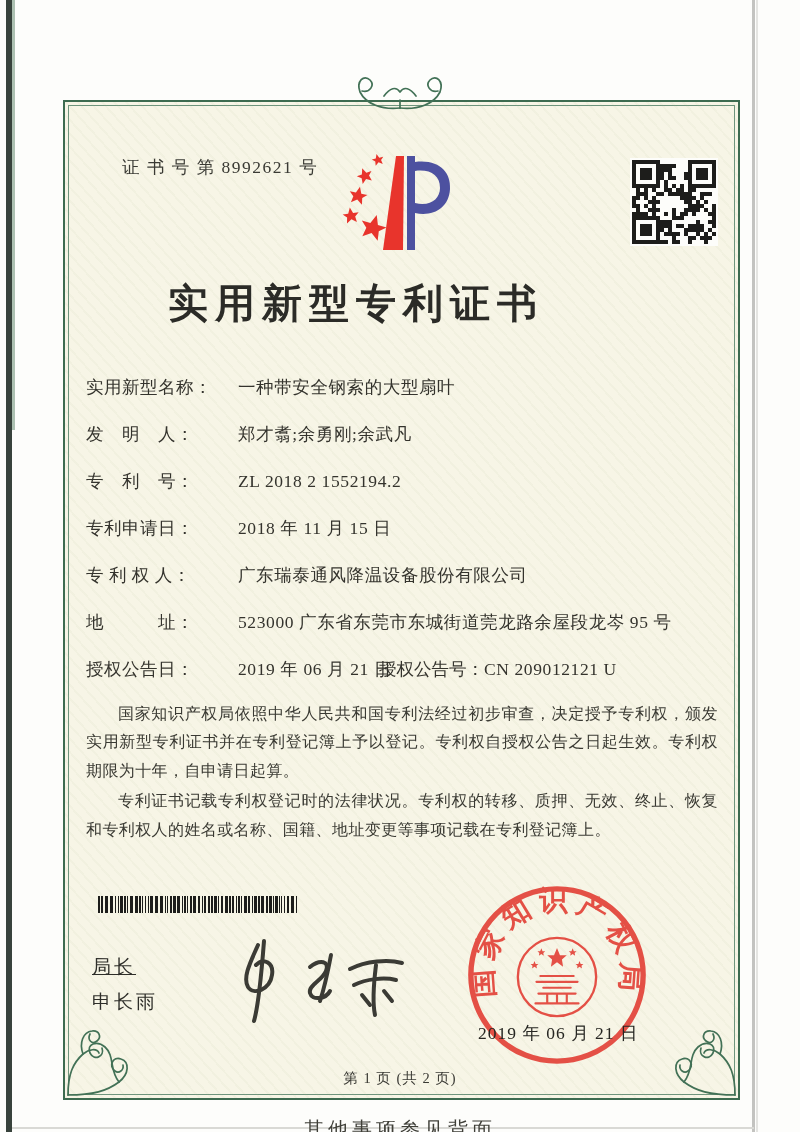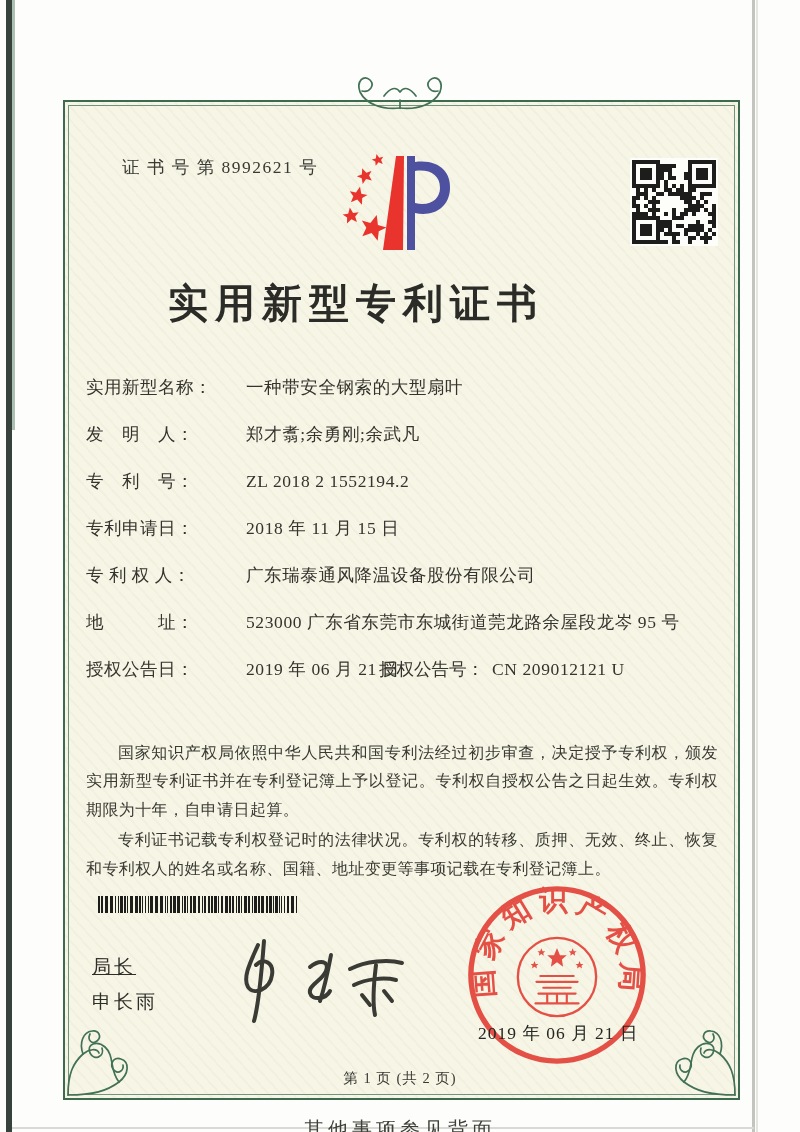--- a/index.html
+++ b/index.html
@@ -28,25 +28,25 @@
 
   .logo-svg { position:absolute; left:337px; top:150px; }
   .qr-wrap { position:absolute; left:630px; top:158px; width:88px; height:88px; background:#fdfdfa; padding:2px; }
 
   .title { position:absolute; left:0; top:276px; width:712px; text-align:center;
            font-size:40px; font-weight:700; letter-spacing:7px; color:#2b2b27; }
 
   .fields { position:absolute; left:86px; top:375px; width:640px; }
   .field-row { position:absolute; left:0; white-space:nowrap; font-size:17.5px; color:#34332d; }
   .field-label { display:inline-block; min-width:152px; letter-spacing:.5px; }
-  .field-value { letter-spacing:.6px;margin-left:8px; }
+  .field-value { letter-spacing:.6px; }
   .grant-no-group { position:absolute; left:293px; top:0; }
 
   .paragraphs { position:absolute; left:86px; top:700px; width:632px; font-size:16px;
-                color:#3a3a33; line-height:1.78; letter-spacing:.4px; text-align:justify;margin-top:39px; }
+                color:#3a3a33; line-height:1.78; letter-spacing:.4px; text-align:justify; }
   .paragraphs p { text-indent:2em; }
   .paragraphs p + p { margin-top:2px; }
 
   .barcode-wrap { position:absolute; left:98px; top:896px; width:202px; height:17px; }
 
   .signer-title { position:absolute; left:92px; top:954px; font-size:19px; letter-spacing:3px; color:#2e2e29;
                   font-family:"Liberation Sans","DejaVu Sans",sans-serif;text-decoration:underline; }
   .signer-name  { position:absolute; left:92px; top:989px; font-size:19px; letter-spacing:3px; color:#2e2e29;
                   font-family:"Liberation Sans","DejaVu Sans",sans-serif; }
   .signature-svg { position:absolute; left:212px; top:933px; }

